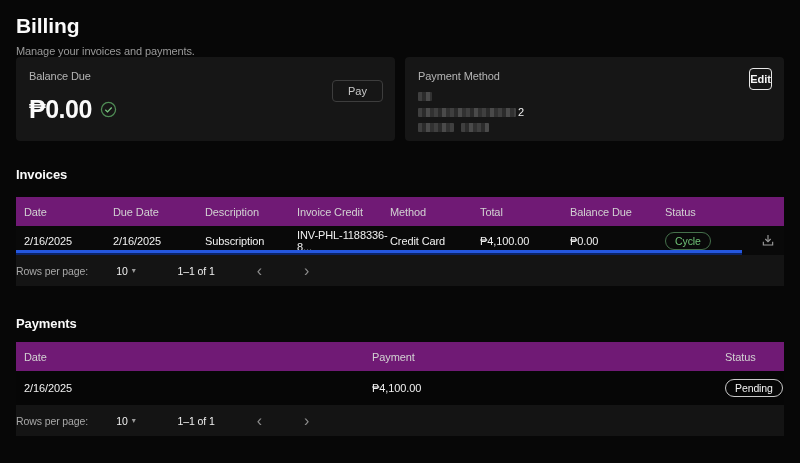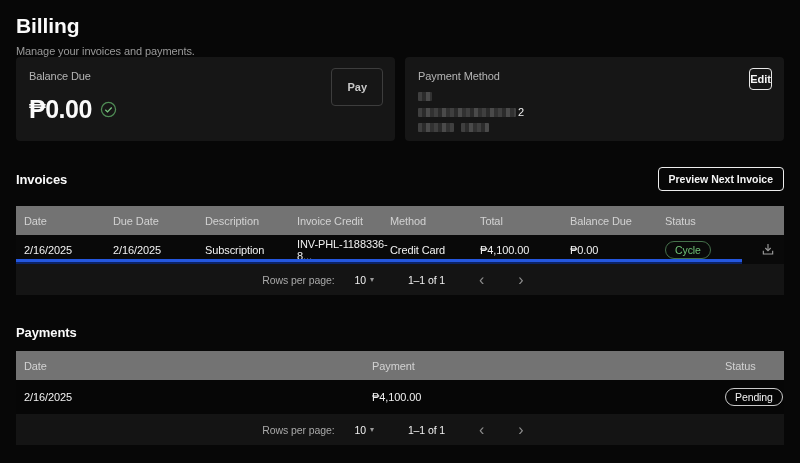--- a/index.html
+++ b/index.html
@@ -8,22 +8,22 @@
   .page { padding:14px 16px 0 16px; }
 
   .page-title { font-size:21px; font-weight:bold; color:#fafafa; margin-bottom:7px; }
   .page-subtitle { font-size:11px; color:#9a9a9a; }
 
   
   .cards { display:flex; gap:10px; margin-bottom:26px; }
   .card { flex:1; background:#161616; border-radius:4px; height:84px; padding:13px 13px; position:relative; }
   .card-label { font-size:11px; color:#b5b5b5; }
   .btn { background:transparent; border-radius:4px; font-family:inherit; cursor:pointer; }
-  .pay-btn { position:absolute; top:11px; right:12px; border:1px solid #3d3d3d; color:#c9c9c9;
-             font-size:11px; font-weight:bold; padding:12px 15px; }
+  .pay-btn { position:absolute; top:23px; right:12px; border:1px solid #3d3d3d; color:#c9c9c9;
+             font-size:11px; font-weight:normal; padding:4px 15px; }
   .edit-btn { position:absolute; top:11px; right:12px; border:1px solid #e8e8e8; color:#f5f5f5;
               font-size:11px; font-weight:bold; padding:4px 0; }
   .amount-row { display:flex; align-items:center; gap:8px; margin-top:13px; }
   .amount { font-size:25px; font-weight:bold; color:#fbfbfb; letter-spacing:-0.5px; }
   .cycle-line { font-size:11px; color:#e3e3e3; margin-top:12px; }
   .cycle-line + .cycle-line { margin-top:9px; }
   .cycle-line b { color:#f5f5f5; }
   .info-icon { position:absolute; top:15px; right:15px; }
 
   
@@ -32,30 +32,30 @@
             background:repeating-linear-gradient(90deg,#3f3f3f 0 4px,#2b2b2b 4px 8px,#4a4a4a 8px 12px,#313131 12px 16px); }
   .redact-row { margin-top:5px; font-size:11px; color:#efefef; display:flex; align-items:center; gap:7px; }
 
   
   .section-head { display:flex; justify-content:space-between; align-items:center; margin-bottom:15px; }
   .section-title { font-size:13px; font-weight:bold; color:#fafafa; }
   .preview-btn { border:1px solid #ededed; color:#f5f5f5; font-size:10.5px; font-weight:bold; padding:5px 10px; }
 
   
   .table { width:100%; }
-  .thead { background:#737373; color:#d2d2d2; font-size:11px; height:29px; }
+  .thead { background:#701a75; color:#d2d2d2; font-size:11px; height:29px; }
   .grid-inv { display:grid; grid-template-columns:89px 92px 92px 93px 90px 90px 95px 90px 1fr;
               align-items:center; padding:0 8px; }
   .grid-pay { display:grid; grid-template-columns:348px 353px 1fr; align-items:center; padding:0 8px; }
   .trow { background:#090909; color:#f1f1f1; font-size:11px; height:29px; position:relative; }
   .trow-pay { background:#060606; height:34px; }
   .row-scrollbar { position:absolute; left:0; bottom:0; height:5px; width:calc(100% - 42px);
                    background:linear-gradient(180deg, var(--accent-blue) 0 58%, #0b2366 58% 100%); }
-  .tfoot { background:#141414; height:31px; display:flex; align-items:center; justify-content:center;
-           font-size:10.5px; color:#a8a8a8; padding-right:14px; gap:4px; }
+  .tfoot { background:#141414; height:31px; display:flex; align-items:center; justify-content:flex-start;
+           font-size:10.5px; color:#a8a8a8; padding-right:14px; gap:12px; }
   .rpp-value { color:#f0f0f0; margin-left:16px; display:flex; align-items:center; gap:4px; cursor:pointer; }
   .caret { font-size:8px; color:#9a9a9a; }
   .range { color:#f0f0f0; margin-left:30px; }
   .pager-btn { background:none; border:none; color:#8d8d8d; font-size:16px; line-height:1;
                margin-left:30px; cursor:pointer; font-family:inherit; }
 
   .badge { display:inline-block; border-radius:10px; font-size:10.5px; padding:2px 9px; }
   .badge-paid { border:1px solid #45704b; color:var(--paid-green); }
   .badge-pending { border:1px solid #c9c9c9; color:#f3f3f3; }
 
@@ -105,21 +105,20 @@
             <span class="redact" style="width:36px"></span>
             <span class="redact" style="width:28px"></span>
           </div>
       </div>
     </div>
 
   </div>
 
   <div class="section-head">
     <div class="section-title">Invoices</div>
-    <button class="btn preview-btn">Preview Next Invoice</button>
   </div>
 
   <div class="table">
     <div class="thead grid-inv">
       <span>Date</span>
       <span>Due Date</span>
       <span>Description</span>
       <span>Invoice Credit</span>
       <span>Method</span>
       <span>Total</span>

